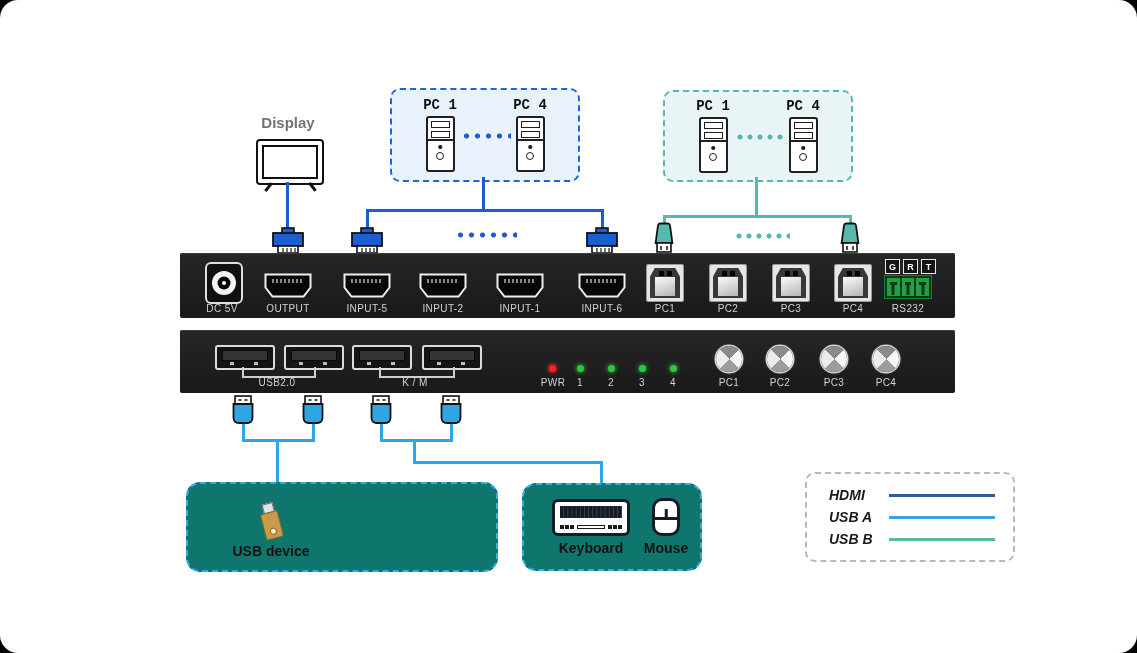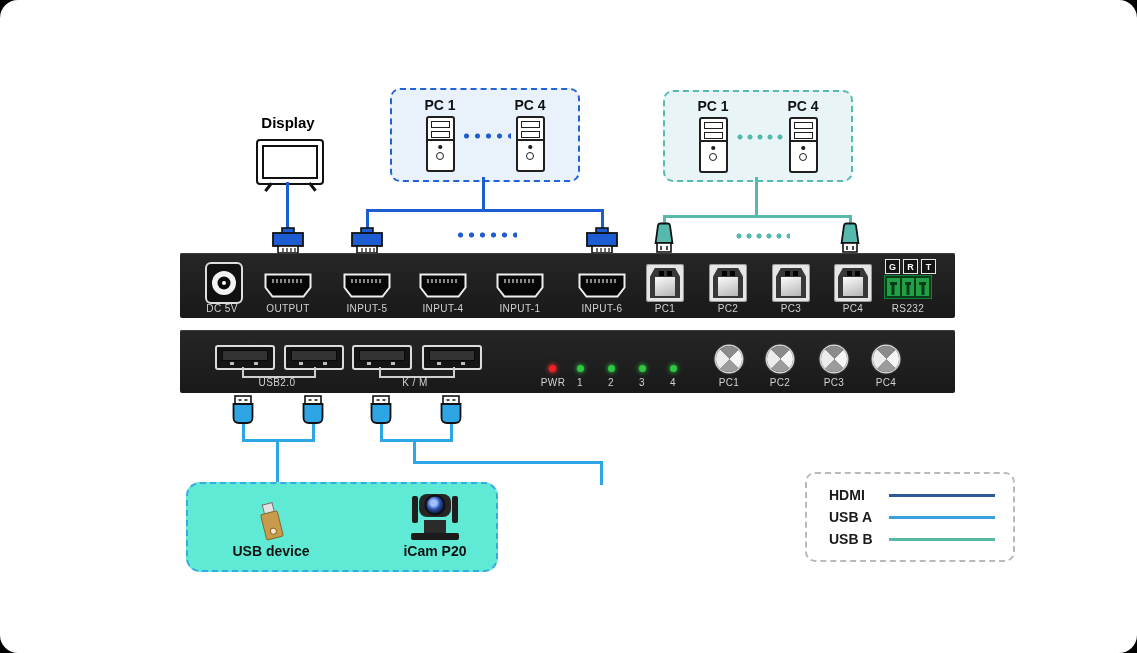--- a/index.html
+++ b/index.html
@@ -1,48 +1,48 @@
 <!DOCTYPE html>
 <html style="--hdmi-cable: #1c5ed2; --usb-a-cable: #2ea6e5; --usb-b-cable: #55b9ae; --legend-hdmi: #2e5b96; --legend-usb-a: #3aa0dc; --legend-usb-b: #58b7a5; --hdmi-box-border: #2263d6; --usb-box-border: #55b9ae; --bottom-box-border: #39a9e2;"><head>
 <meta charset="utf-8">
 <style>
   html,body{margin:0;padding:0;background:#000;}
   .stage{position:relative;width:1137px;height:653px;background:#fff;border-radius:18px;overflow:hidden;
          font-family:"Liberation Sans",sans-serif;color:#1a1a1a;}
   .abs{position:absolute;}
   .lbl{font-weight:700;font-size:14px;text-align:center;color:#111;}
-  .lbl-lg{font-weight:700;font-size:15px;text-align:center;color:#000000;}
+  .lbl-lg{font-weight:700;font-size:15px;text-align:center;color:#737373;}
   .plabel{position:absolute;font-size:10px;color:#d2d2d2;text-align:center;letter-spacing:.4px;}
 
   
   .vl{position:absolute;width:3px;}
   .hl{position:absolute;height:3px;}
   .c-hdmi{background:var(--hdmi-cable);}
   .c-usba{background:var(--usb-a-cable);}
   .c-usbb{background:var(--usb-b-cable);}
   .dots{position:absolute;height:6px;background-repeat:repeat-x;background-position:left center;}
   .dots-hdmi{background-image:radial-gradient(circle,var(--hdmi-cable) 2.2px,transparent 2.9px);background-size:11px 6px;}
   .dots-usbb{background-image:radial-gradient(circle,var(--usb-b-cable) 2.2px,transparent 2.9px);background-size:10px 6px;}
 
   
   .gbox{position:absolute;border-radius:10px;}
   .gbox-hdmi{border:2.5px dashed var(--hdmi-box-border);background:#e9f1fb;}
   .gbox-usbb{border:2.5px dashed var(--usb-box-border);background:#e9f4f7;}
-  .gbox-bottom{border:2.5px dashed var(--bottom-box-border);background:#5eead4;border-radius:14px;}
+  .gbox-bottom{border:2.5px dashed var(--bottom-box-border);background:#0f766e;border-radius:14px;}
   .legendbox{position:absolute;border:2px dashed #b9b9b9;border-radius:10px;background:#fff;}
 
   
   .monitor{position:absolute;width:64px;height:42px;border:2.5px solid #111;border-radius:4px;background:#fff;}
   .monitor::before{content:"";position:absolute;inset:4px;border:2px solid #111;}
   .monitor .leg{position:absolute;bottom:-9px;width:2.5px;height:10px;background:#111;}
   .monitor .leg.l{left:9px;transform:rotate(38deg);}
   .monitor .leg.r{right:9px;transform:rotate(-38deg);}
 
   
-  .pccol{position:absolute;width:62px;text-align:center;}
+  .pccol{position:absolute;width:62px;text-align:center;font-family:Liberation Mono, monospace;}
   .tower{width:25px;height:52px;border:2.5px solid #1f1f1f;border-radius:3px;background:#fff;position:relative;margin:3px auto 0;}
   .tower .bay{height:5px;border:1.5px solid #1f1f1f;margin:3px 3px 0;}
   .tower .sep{position:absolute;left:-1px;right:-1px;top:21px;border-top:2px solid #1f1f1f;}
   .tower .d1{position:absolute;left:50%;top:27px;transform:translateX(-50%);width:3.5px;height:3.5px;background:#1f1f1f;border-radius:50%;}
   .tower .d2{position:absolute;left:50%;top:34px;transform:translateX(-50%);width:6px;height:6px;border:1.8px solid #1f1f1f;border-radius:50%;}
 
   
   .panel{position:absolute;left:180px;width:775px;background:linear-gradient(#262626,#191919);
          border-radius:2px;box-shadow:inset 0 1px 0 #3d3d3d;}
   .dcjack{position:absolute;width:34px;height:38px;border:2px solid #dedede;border-radius:6px;background:#101010;}
@@ -109,21 +109,21 @@
   .kbd .krow{position:absolute;left:5px;bottom:4px;width:14px;height:4.5px;
        background-image:linear-gradient(#151c28 0 0);background-size:4px 4.5px;background-repeat:space;}
   .kbd .krow.r{left:auto;right:5px;}
   .kbd .space{position:absolute;left:22px;right:22px;bottom:4px;height:4.5px;border:1.5px solid #151c28;box-sizing:border-box;}
 
   .mouse{position:relative;width:22px;height:32px;border:3px solid #151c28;border-radius:10px;background:#fff;}
   .mouse::before{content:"";position:absolute;left:50%;top:8px;transform:translateX(-50%);width:2.5px;height:10px;background:#151c28;}
   .mouse::after{content:"";position:absolute;left:0;right:0;top:16px;height:2.5px;background:#151c28;}
 
   
-  .legrow{position:absolute;left:22px;display:flex;align-items:center;width:166px;}
+  .legrow{position:absolute;left:22px;display:flex;align-items:center;width:166px;font-style:italic;}
   .legrow .t{font-weight:700;font-size:14px;width:60px;}
   .legrow .ln{height:3px;flex:1;}
 </style>
 </head>
 <body>
 
 <div class="stage">
 
   <div class="abs lbl-lg" style="left:248px;top:114px;width:80px;">Display</div>
   <div class="monitor" style="left:256px;top:139px;">
@@ -255,21 +255,21 @@
         </svg>
     </div>
     <div class="plabel" style="left:157px;top:50px;width:60px;">INPUT-5</div>
 
     <div class="conn" style="left:239px;top:20px;">
       <svg width="48" height="26" viewBox="0 0 48 26">
           <path d="M1.5 1.5 h45 v13 l-7 9 h-31 l-7 -9 z" fill="#070707" stroke="#efefef" stroke-width="2"></path>
           <path d="M8 8 h32" stroke="#8a8a8a" stroke-width="4" stroke-dasharray="2 2"></path>
         </svg>
     </div>
-    <div class="plabel" style="left:233px;top:50px;width:60px;">INPUT-4</div>
+    <div class="plabel" style="left:233px;top:50px;width:60px;">INPUT-2</div>
 
     <div class="conn" style="left:316px;top:20px;">
       <svg width="48" height="26" viewBox="0 0 48 26">
           <path d="M1.5 1.5 h45 v13 l-7 9 h-31 l-7 -9 z" fill="#070707" stroke="#efefef" stroke-width="2"></path>
           <path d="M8 8 h32" stroke="#8a8a8a" stroke-width="4" stroke-dasharray="2 2"></path>
         </svg>
     </div>
     <div class="plabel" style="left:310px;top:50px;width:60px;">INPUT-1</div>
 
     <div class="conn" style="left:398px;top:20px;">
@@ -397,35 +397,41 @@
   <div class="gbox gbox-bottom" style="left:186px;top:482px;width:308px;height:86px;">
     <div class="abs" style="left:38px;top:10px;width:90px;text-align:center;">
       <div style="display:flex;justify-content:center;align-items:flex-end;height:46px;">
         <div class="flash">
             <div class="cap"></div>
             <div class="bod"></div>
           </div>
       </div>
       <div class="lbl" style="margin-top:3px;">USB device</div>
     </div>
-    <div class="abs" style="left:202px;top:10px;width:90px;text-align:center;">
-      <div style="display:flex;justify-content:center;align-items:flex-end;height:46px;">
-        <div class="p20">
-          <div class="arm l"></div>
-            <div class="arm r"></div>
-            <div class="head"></div>
-            <div class="lens"></div>
-            <div class="body"></div>
-            <div class="base"></div>
+  </div>
+
+  <div class="gbox gbox-bottom" style="left:522px;top:483px;width:176px;height:84px;">
+    <div class="abs" style="left:14px;top:9px;width:106px;text-align:center;">
+      <div style="display:flex;justify-content:center;align-items:flex-end;height:42px;">
+        <div class="kbd">
+          <div class="keys"></div>
+            <div class="krow"></div>
+            <div class="krow r"></div>
+            <div class="space"></div>
         </div>
       </div>
-      <div class="lbl" style="margin-top:3px;">iCam P20</div>
-    </div>
-  </div>
-
+      <div class="lbl" style="margin-top:4px;">Keyboard</div>
+    </div>
+    <div class="abs" style="left:116px;top:9px;width:52px;text-align:center;">
+      <div style="display:flex;justify-content:center;align-items:flex-end;height:42px;">
+        <div class="mouse"></div>
+      </div>
+      <div class="lbl" style="margin-top:4px;">Mouse</div>
+    </div>
+  </div>
 
   <div class="legendbox" style="left:805px;top:472px;width:206px;height:86px;">
     <div class="legrow" style="top:13px;">
       <span class="t">HDMI</span>
       <span class="ln" style="background:var(--legend-hdmi);"></span>
     </div>
     <div class="legrow" style="top:35px;">
       <span class="t">USB A</span>
       <span class="ln" style="background:var(--legend-usb-a);"></span>
     </div>

